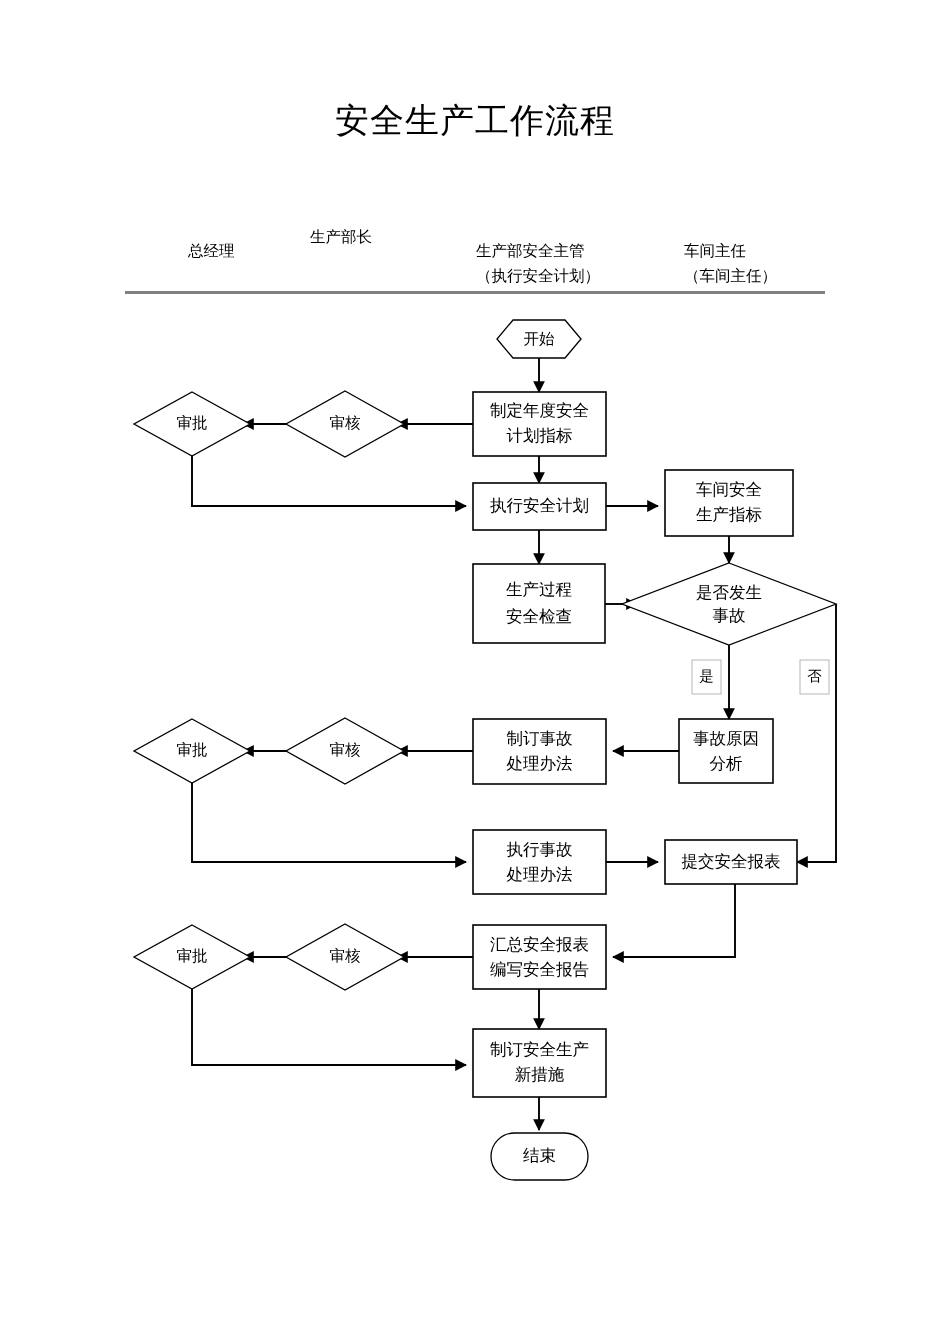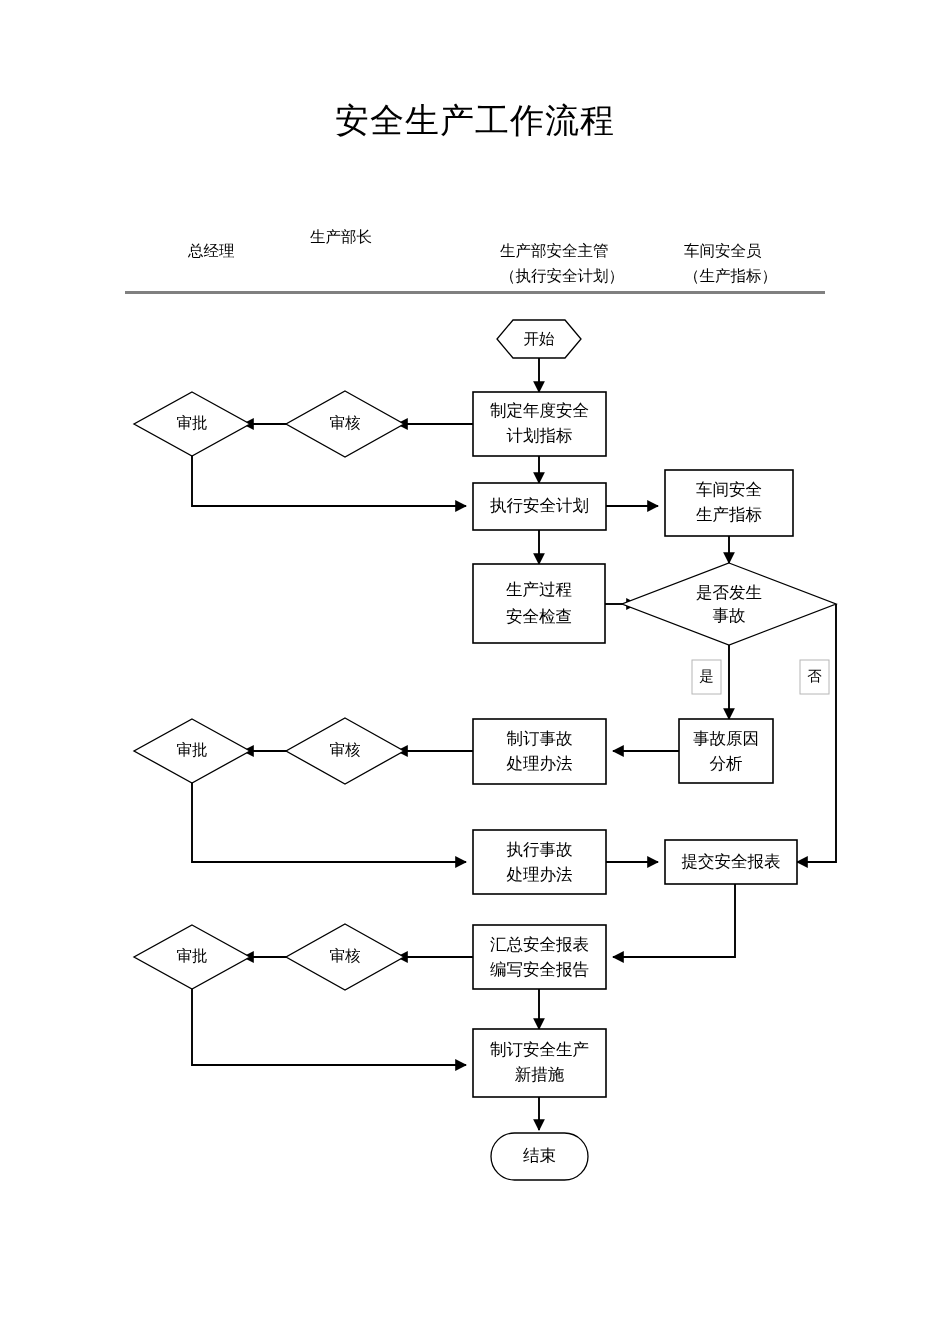--- a/index.html
+++ b/index.html
@@ -92,27 +92,27 @@
   <div class="doc-title">安全生产工作流程</div>
 
   <div class="col-header" style="left:168px; top:238px;margin-left:20px;">
     <div>总经理</div>
     <div></div>
   </div>
   <div class="col-header" style="left:310px; top:224px;">
     <div>生产部长</div>
     <div></div>
   </div>
-  <div class="col-header" style="left:476px; top:238px;margin-left:24px;">
+  <div class="col-header" style="left:476px; top:238px;">
     <div>生产部安全主管</div>
     <div>（执行安全计划）</div>
   </div>
   <div class="col-header" style="left:684px; top:238px;">
-    <div>车间安全员</div>
-    <div>（生产指标）</div>
+    <div>车间主任</div>
+    <div>（车间主任）</div>
   </div>
 
   <div class="hrule"></div>
 
   <svg class="flow" viewBox="0 0 950 1344" xmlns="http://www.w3.org/2000/svg">
     <defs>
       <marker id="arrow" viewBox="0 0 10 10" refX="9.2" refY="5" markerWidth="6.2" markerHeight="6.2" orient="auto-start-reverse">
         <path d="M 0 0 L 10 5 L 0 10 z" fill="#000000"></path>
       </marker>
     </defs>

